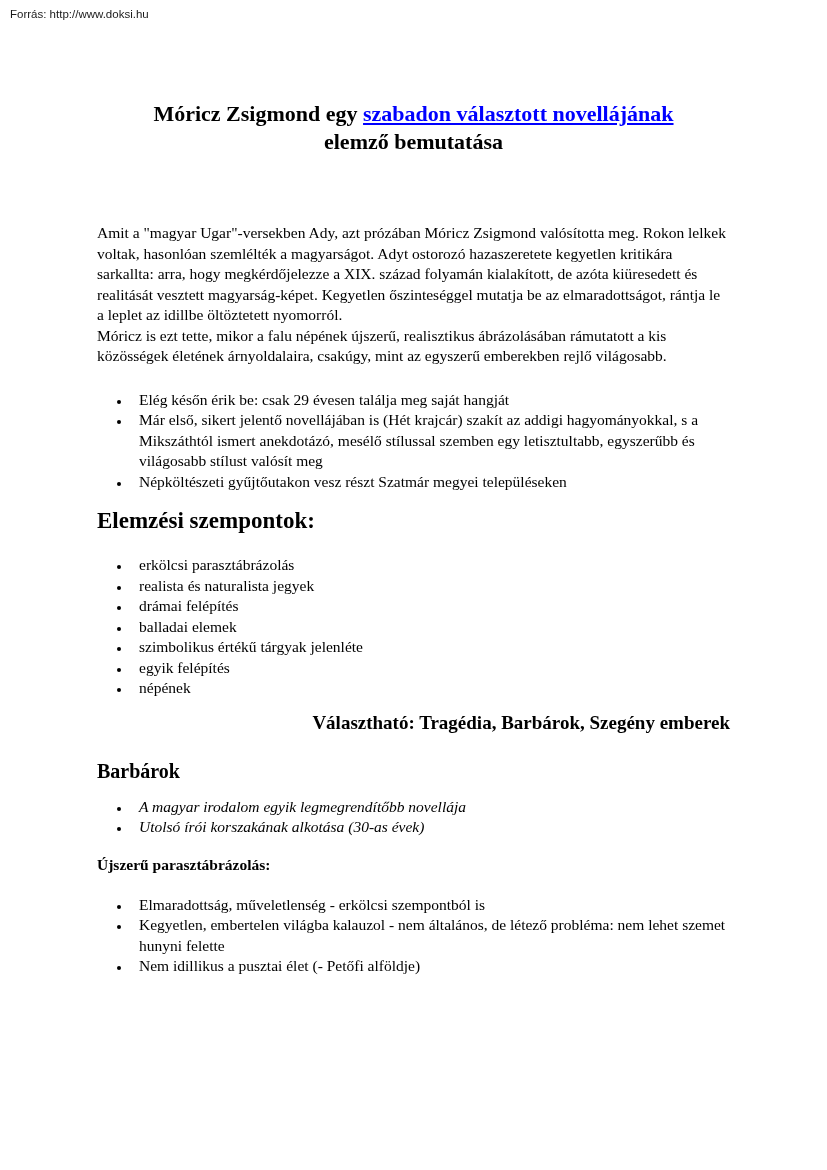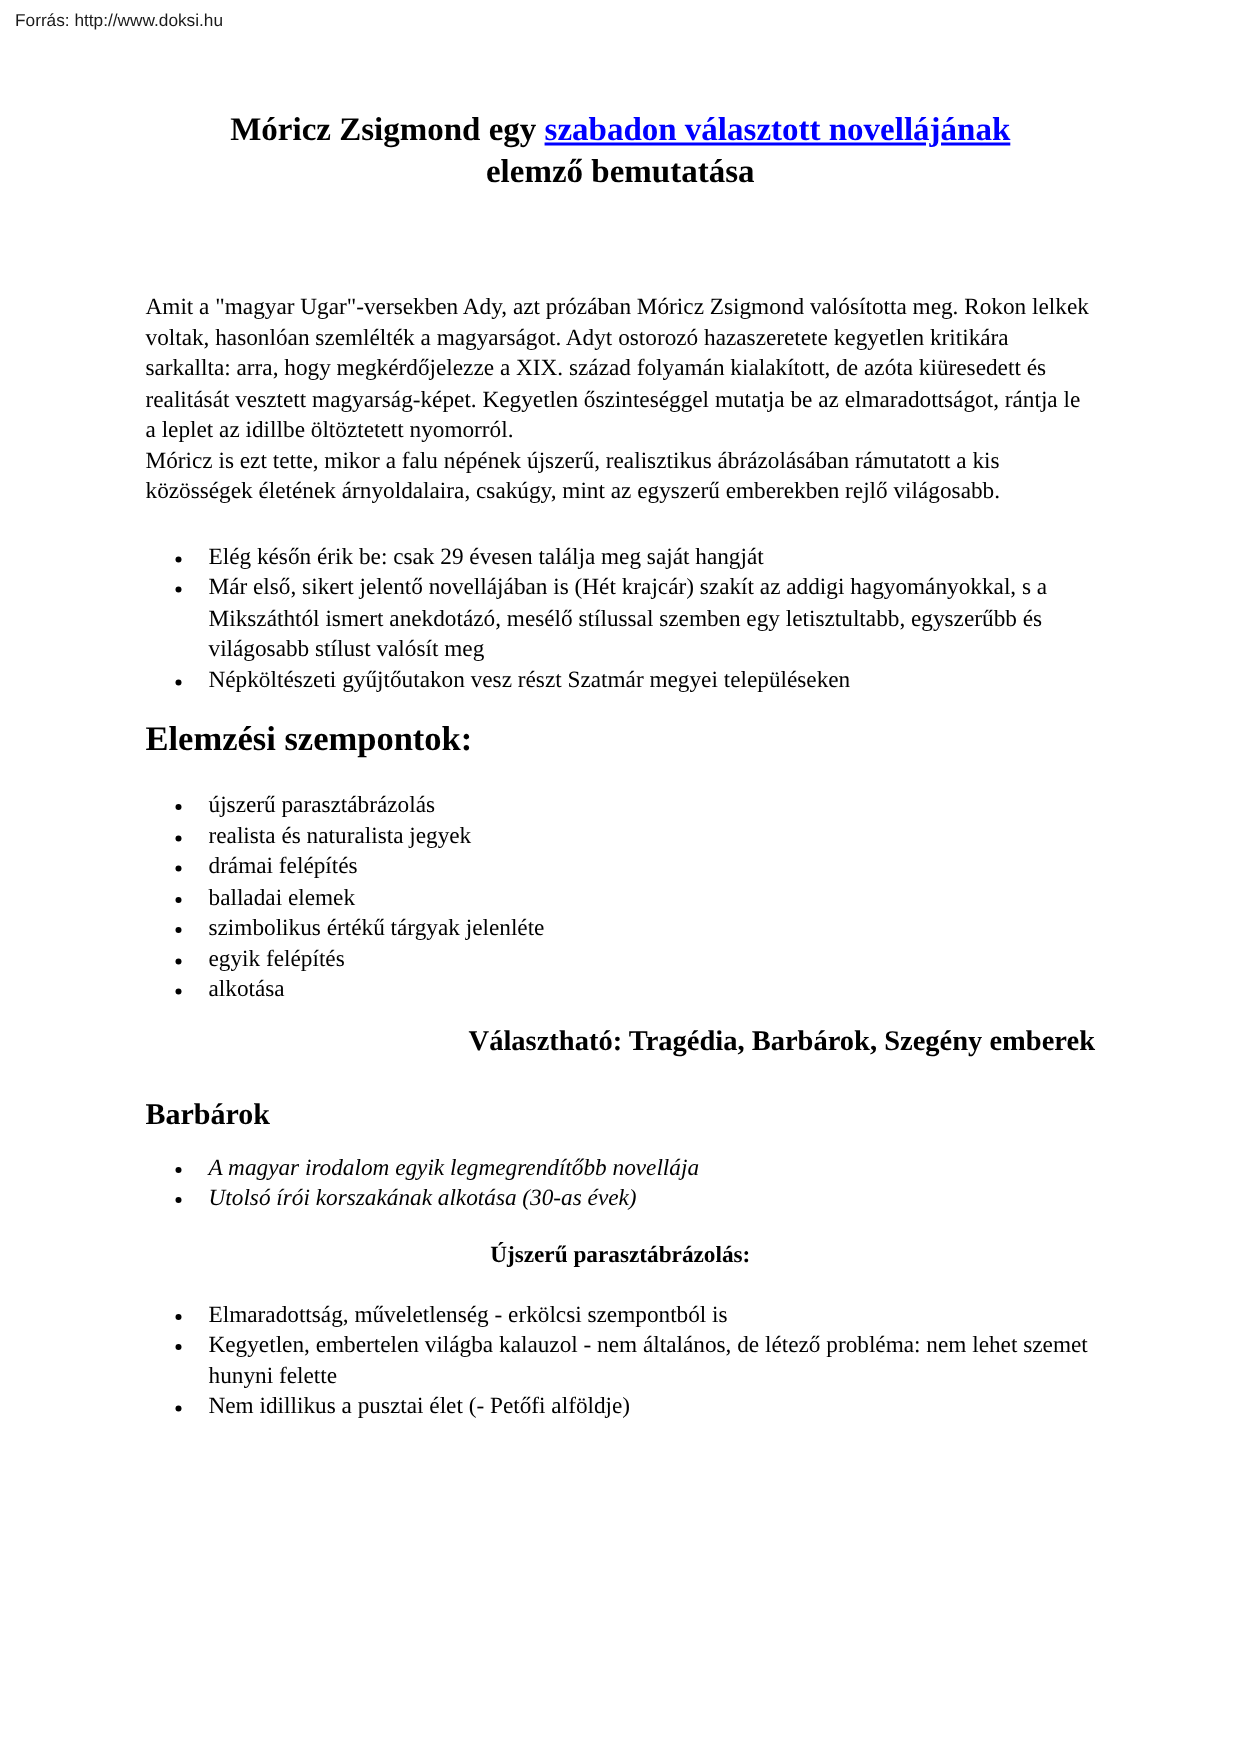--- a/index.html
+++ b/index.html
@@ -20,21 +20,21 @@
     top: 8px;
     left: 10px;
     font-family: "Liberation Sans", sans-serif;
     font-size: 11.5px;
     color: #1a1a1a;
   }
   .page {
     padding: 0 97px;
   }
   .doc-title {
-    padding-top: 72px;
+    padding-top: 100px;
     text-align: center;
     font-size: 22px;
     font-weight: bold;
     line-height: 28px;
   }
   .title-link {
     color: #0000ff;
     text-decoration: underline;
     cursor: pointer;
   }
@@ -66,21 +66,20 @@
     margin: 0;
     margin-top: 26px;
     font-weight: bold;
   }
   h4.minor-heading {
     font-size: 15.5px;
     line-height: 20px;
     margin: 0;
     margin-top: 17px;
     font-weight: bold;
-    text-align: center;
   }
   ul.bullets {
     margin: 0;
     margin-top: 23px;
     padding-left: 34px;
     font-size: 15.5px;
     line-height: 20.5px;
     list-style-type: disc;
   }
   ul.bullets.tight { margin-top: 20px; }
@@ -109,27 +108,27 @@
   </div>
 
   <ul class="bullets">
       <li>Elég későn érik be: csak 29 évesen találja meg saját hangját</li>
       <li>Már első, sikert jelentő novellájában is (Hét krajcár) szakít az addigi hagyományokkal, s a Mikszáthtól ismert anekdotázó, mesélő stílussal szemben egy letisztultabb, egyszerűbb és világosabb stílust valósít meg</li>
       <li>Népköltészeti gyűjtőutakon vesz részt Szatmár megyei településeken</li>
     </ul>
 
   <h2 class="big-heading second">Elemzési szempontok:</h2>
   <ul class="bullets tight">
-      <li>újszerű parasztábrázolás</li>
+      <li>erkölcsi parasztábrázolás</li>
       <li>realista és naturalista jegyek</li>
       <li>drámai felépítés</li>
       <li>balladai elemek</li>
       <li>szimbolikus értékű tárgyak jelenléte</li>
       <li>egyik felépítés</li>
-      <li>alkotása</li>
+      <li>népének</li>
     </ul>
 
   <h2 class="choice-heading">Választható: Tragédia, Barbárok, Szegény emberek</h2>
 
   <h3 class="sub-heading">Barbárok</h3>
   <ul class="bullets after-sub">
       <li>A magyar irodalom egyik legmegrendítőbb novellája</li>
       <li>Utolsó írói korszakának alkotása (30-as évek)</li>
     </ul>
 

